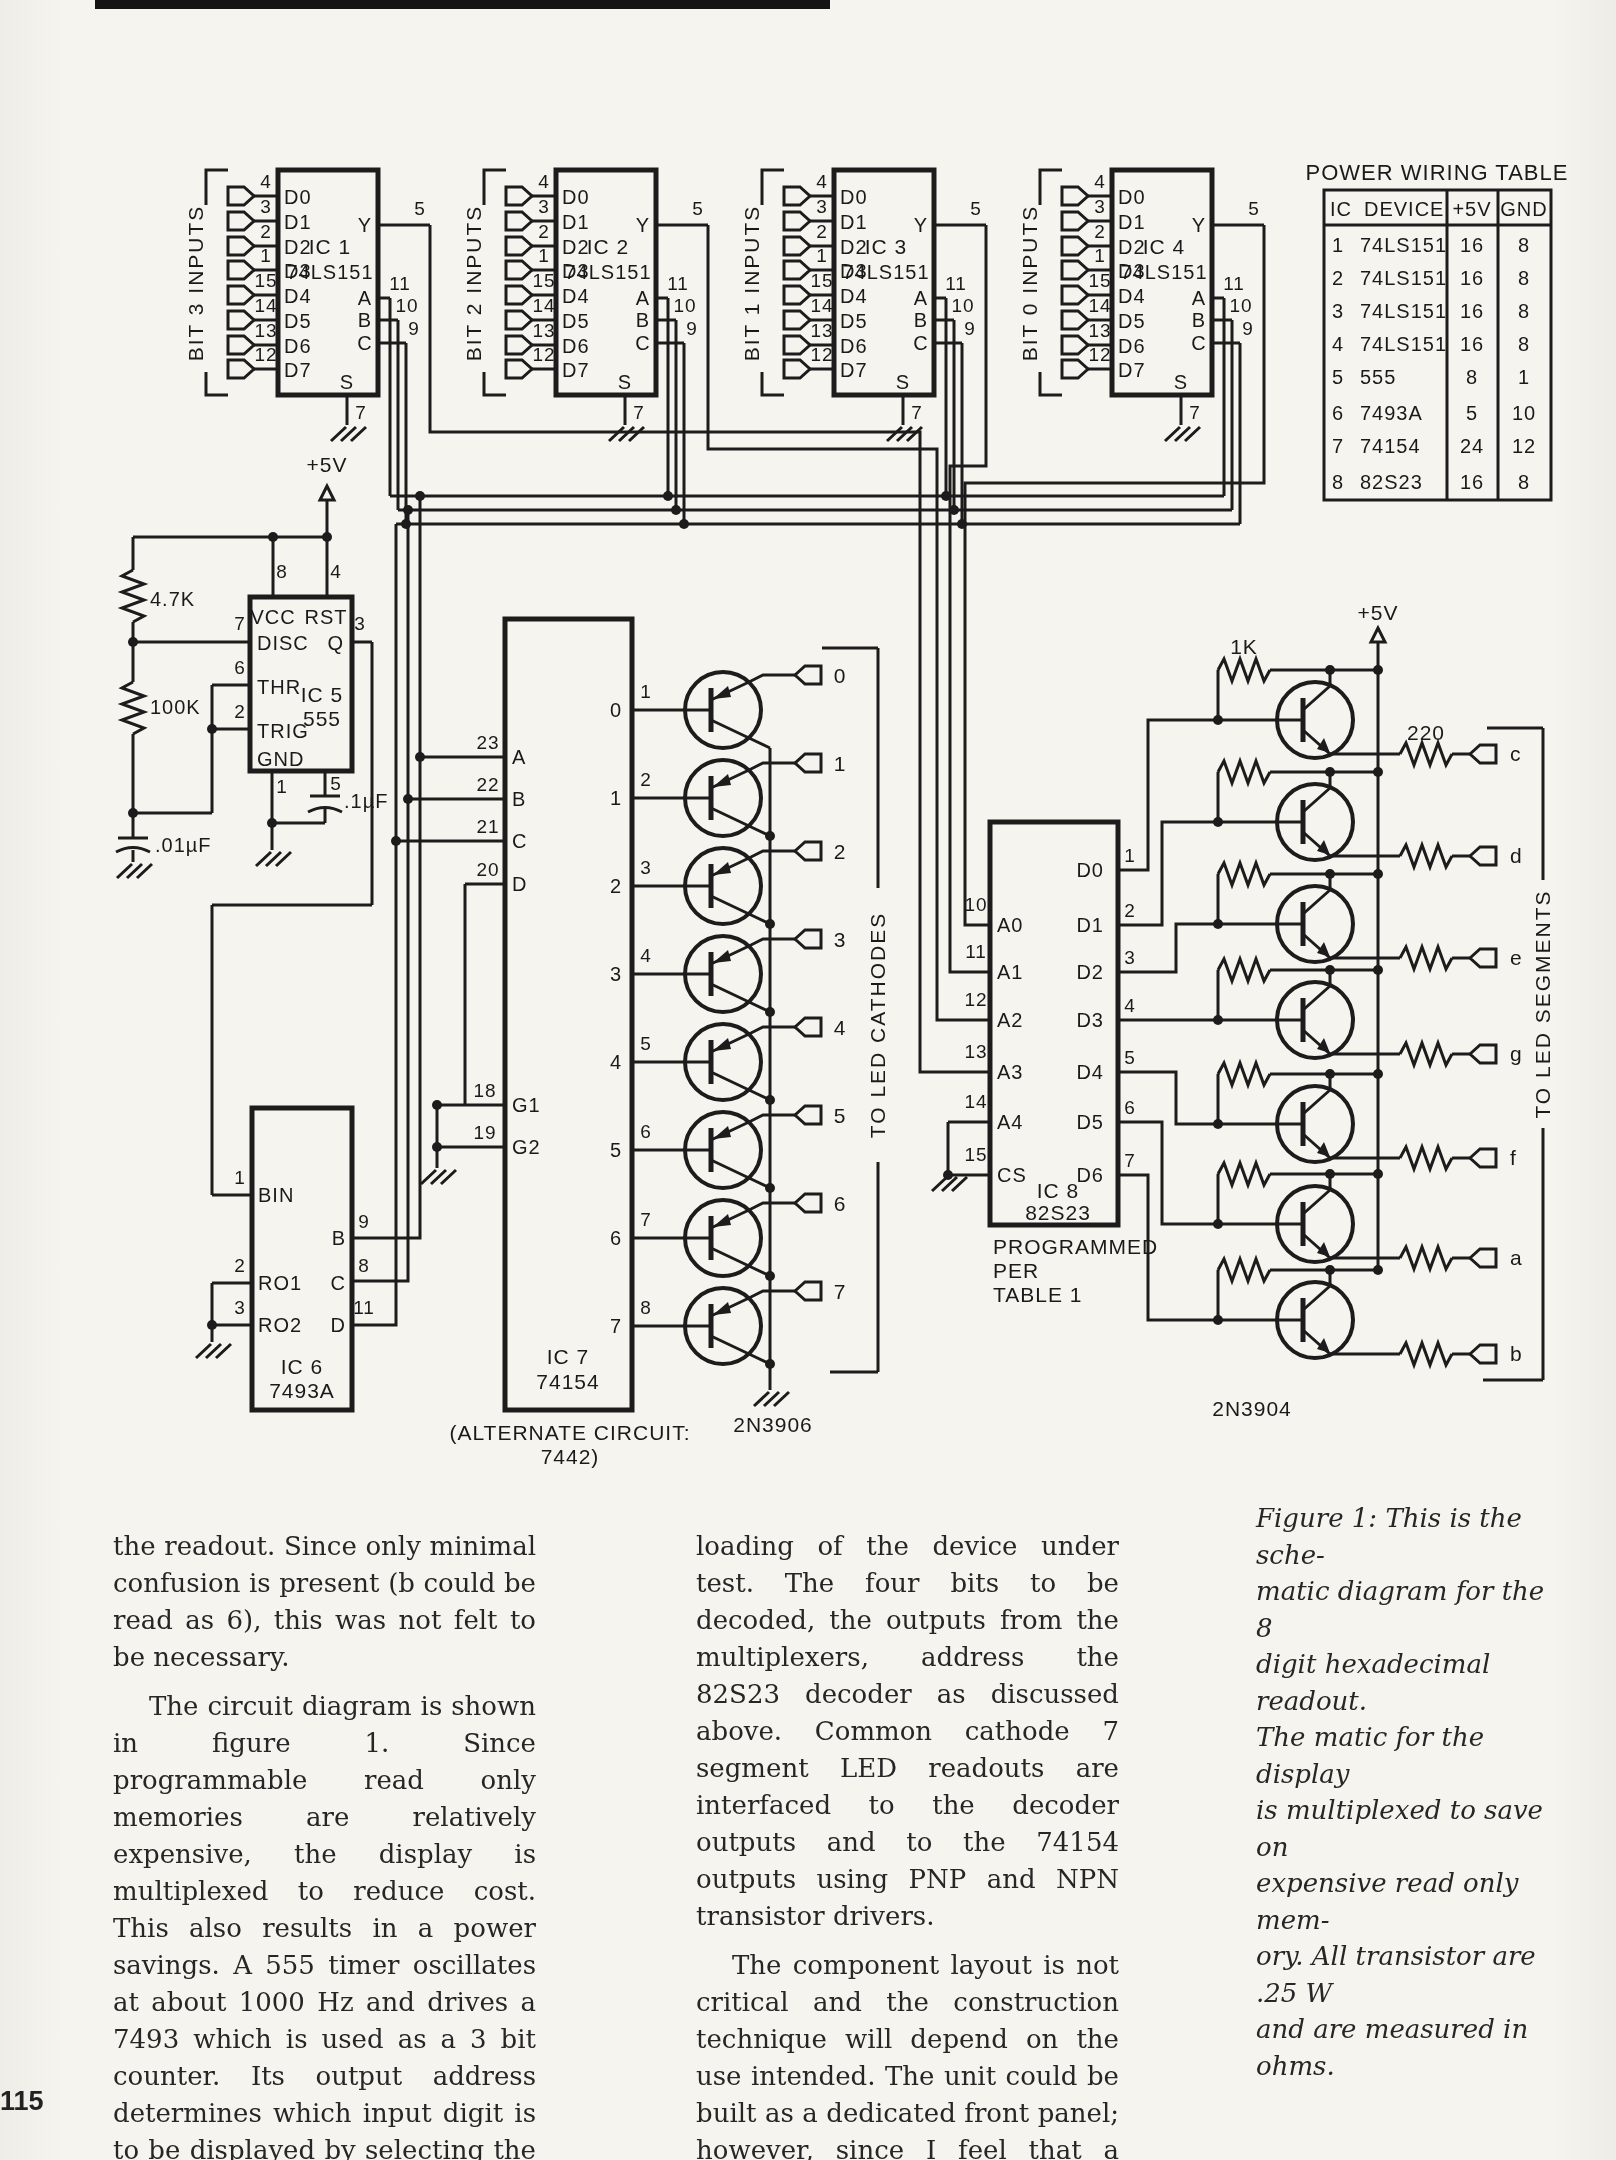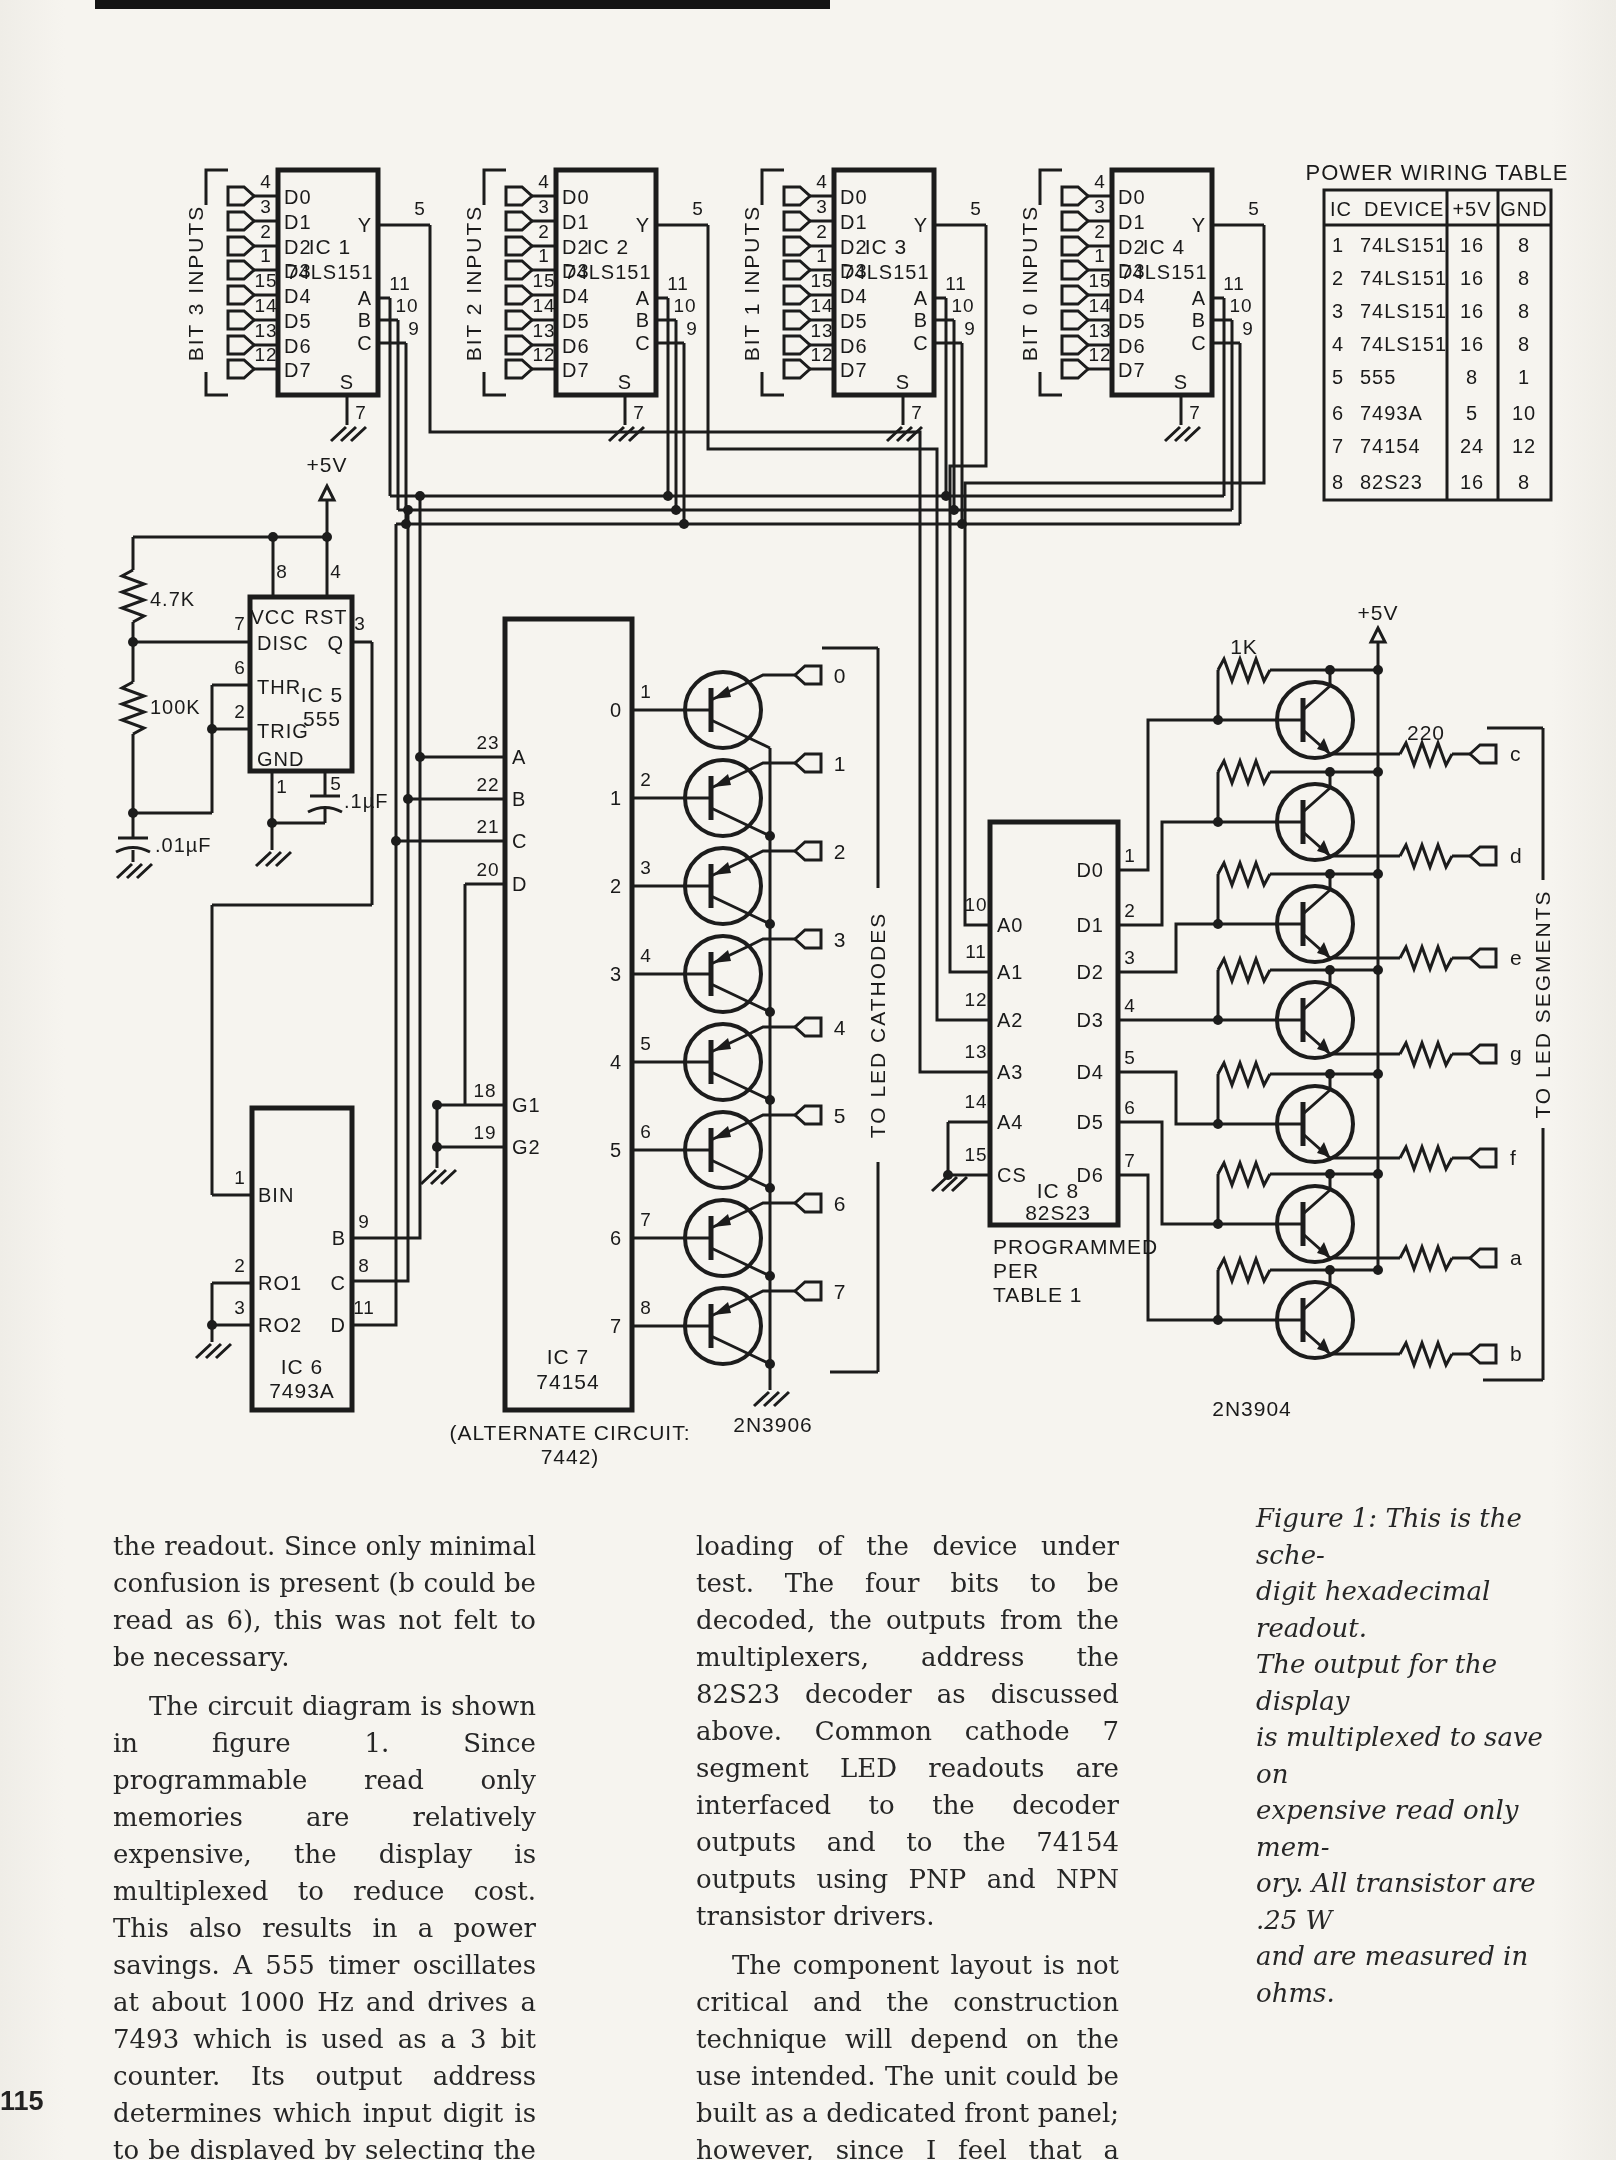--- a/index.html
+++ b/index.html
@@ -414,22 +414,23 @@
       <text class="t21" x="1510" y="1265">a</text>
       <text class="t21" x="1510" y="1361">b</text>
       <text class="t21 mid" x="1252" y="1416">2N3904</text>
       <path class="w" d="M1487,728 H1543 M1543,728 V880 M1543,1128 V1380 M1483,1380 H1543"></path>
       <text class="t21 mid rot" transform="translate(1550,1004) rotate(-90)">TO LED SEGMENTS</text>
     </g>
   </svg>
 
   <div class="caption">
     <div>Figure 1: This is the sche-</div>
+    <div>matic diagram for the 8</div>
     <div>digit hexadecimal readout.</div>
-    <div>The output for the display</div>
+    <div>The matic for the display</div>
     <div>is multiplexed to save on</div>
     <div>expensive read only mem-</div>
     <div>ory. All transistor are .25 W</div>
     <div>and are measured in ohms.</div>
   </div>
 
   <div class="col c1">
     <p>the readout. Since only minimal confusion is present (b could be read as 6), this was not felt to be necessary.</p>
     <p class="ind">The circuit diagram is shown in figure 1. Since programmable read only memories are relatively expensive, the display is multiplexed to reduce cost. This also results in a power savings. A 555 timer oscillates at about 1000 Hz and drives a 7493 which is used as a 3 bit counter. Its output address determines which input digit is to be displayed by selecting the correct output from each of the 74LS151 multiplexers and also sets a 74154 decoder to drive the corresponding readout digit. Each 74LS151 multiplexes one bit of the eight different input digits. Low power or low power Schottky should be used to minimize line</p>
   </div>

